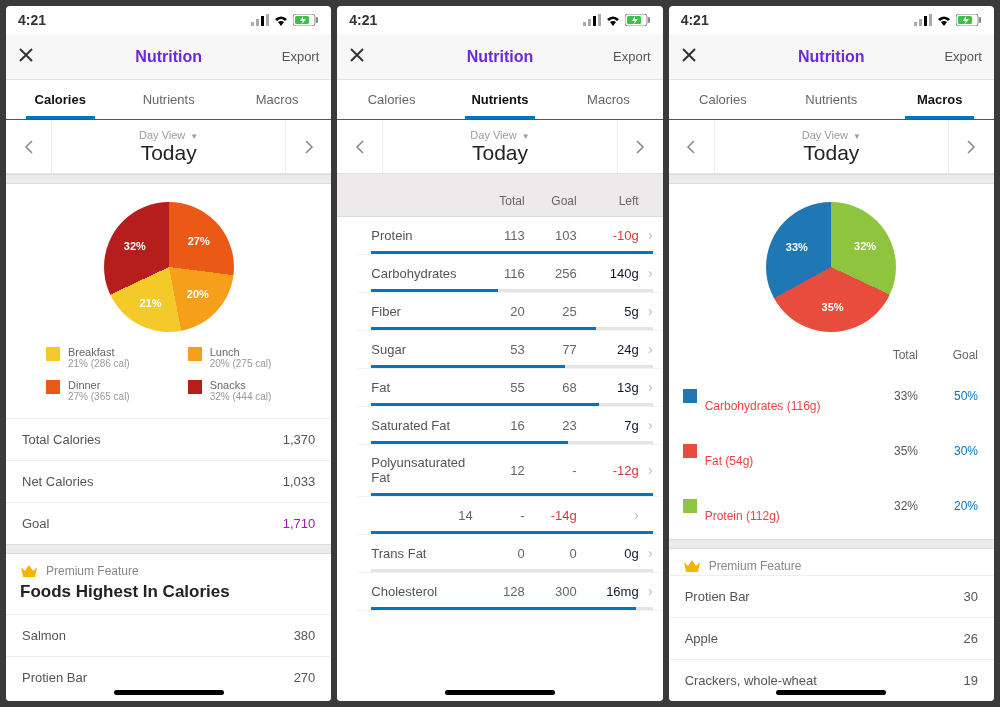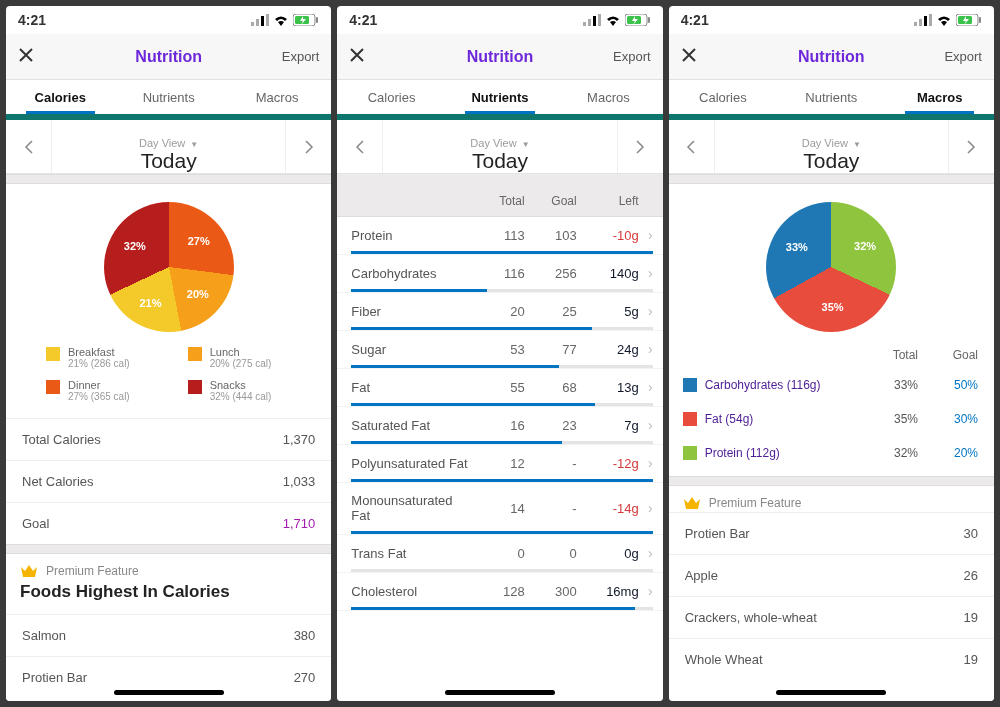--- a/index.html
+++ b/index.html
@@ -53,21 +53,21 @@
     background: #f7f7f7;
   }
   .header-title { font-weight: 600; font-size: 16px; color: #6d28d9; }
   .header-side { width: 54px; font-size: 13px; color: #555; }
   .header-side.right { text-align: right; }
   .close-x svg { width: 16px; height: 16px; }
   
   .tabs {
     display: flex;
     height: 40px;
-    border-bottom: 6px solid #0f766e;
+    border-bottom: 1px solid #0f766e;
     background: #fff;
   }
   .tab {
     flex: 1;
     display:flex;
     align-items:center;
     justify-content:center;
     font-size: 13px;
     color: #666;
     position: relative;
@@ -77,21 +77,21 @@
   .tab.active::after {
     content:"";
     position:absolute;
     bottom:0; left: 18%; right: 18%;
     height: 3px;
     background: #0074c2;
   }
   
   .date-nav {
     display:flex;
-    align-items:flex-end;
+    align-items:center;
     height: 54px;
     background:#fff;
     border-bottom: 1px solid #e4e4e4;
     gap: 29px;
   }
   .date-arrow {
     width: 46px;
     display:flex; align-items:center; justify-content:center;
     color:#888;
     cursor:pointer;
@@ -157,20 +157,21 @@
   .nut-head > div { text-align:right; }
   .nut-head > div:first-child { text-align:left; }
   .nut-row {
     display:grid;
     grid-template-columns: 1fr 52px 52px 62px 14px;
     align-items:center;
     padding: 10px 10px 0 14px;
     font-size: 13px;
     color:#555;
     border-bottom:1px solid #f2f2f2;
+    margin-left:20px;
   }
   .nut-row .num { text-align:right; color:#666; }
   .nut-row .left-val { text-align:right; }
   .nut-row .left-val.neg { color:#d63a3a; }
   .nut-row .left-val.pos { color:#0f172a; }
   .nut-row .chev { color:#bbb; font-size:14px; text-align:right; }
   .nut-bar {
     grid-column: 1 / -1;
     height: 3px;
     background:#e4e4e4;
@@ -187,21 +188,21 @@
   }
   .macro-head > div { text-align:right; }
   .macro-row {
     display:grid;
     grid-template-columns: 22px 1fr 60px 60px;
     align-items:center;
     padding: 10px 16px 10px 14px;
     font-size:12px;
   }
   .macro-row .sw { width:14px; height:14px; }
-  .macro-row .name { color:#4c1d95; }
+  .macro-row .name { color:#ef4444;margin-top:21px; }
   .macro-row .t { text-align:right; color:#555; }
   .macro-row .g { text-align:right; color:#0074c2; }
   
   .home-indicator {
     position:absolute;
     bottom: 6px; left:50%; transform:translateX(-50%);
     width: 110px; height:5px; border-radius:3px; background:#000;
   }
 </style>
 </head>
@@ -461,21 +462,20 @@
     <div>Polyunsaturated Fat</div>
     <div class="num">12</div>
     <div class="num">-</div>
     <div class="left-val neg">-12g</div>
     <div class="chev">›</div>
     <div class="nut-bar">
             <div class="fill" style="width:100%"></div>
           </div>
         </div>
         <div class="nut-row">
-    <div>Monounsaturated Fat</div>
     <div class="num">14</div>
     <div class="num">-</div>
     <div class="left-val neg">-14g</div>
     <div class="chev">›</div>
     <div class="nut-bar">
             <div class="fill" style="width:100%"></div>
           </div>
         </div>
         <div class="nut-row">
     <div>Trans Fat</div>

